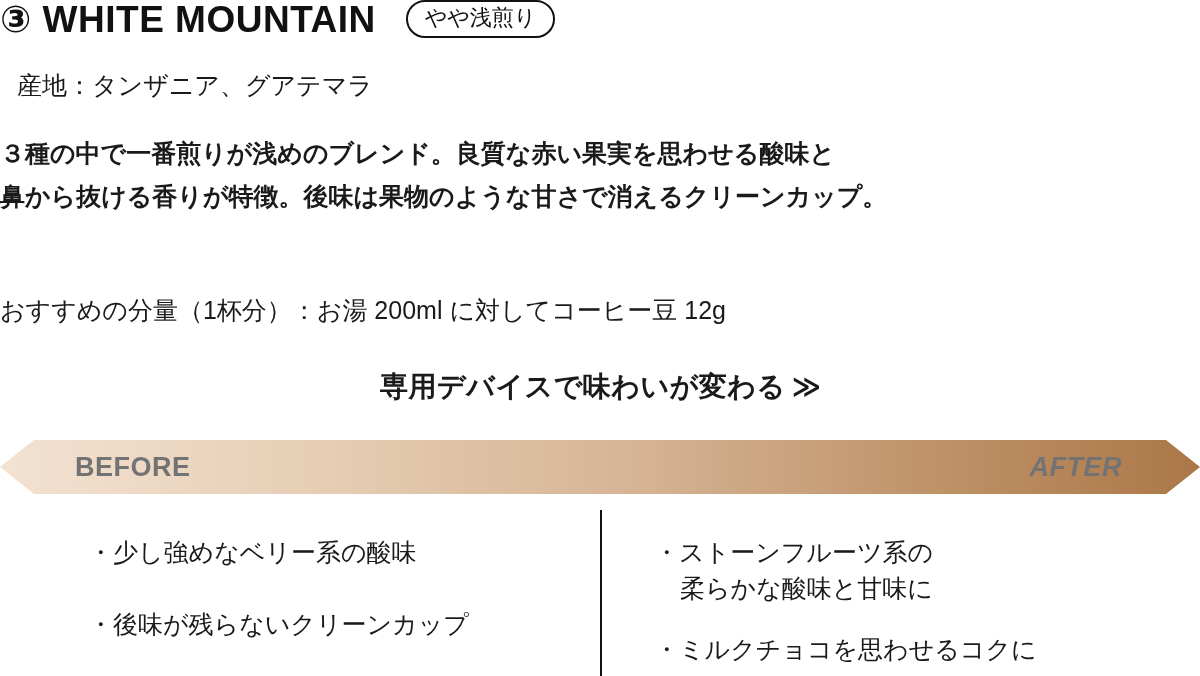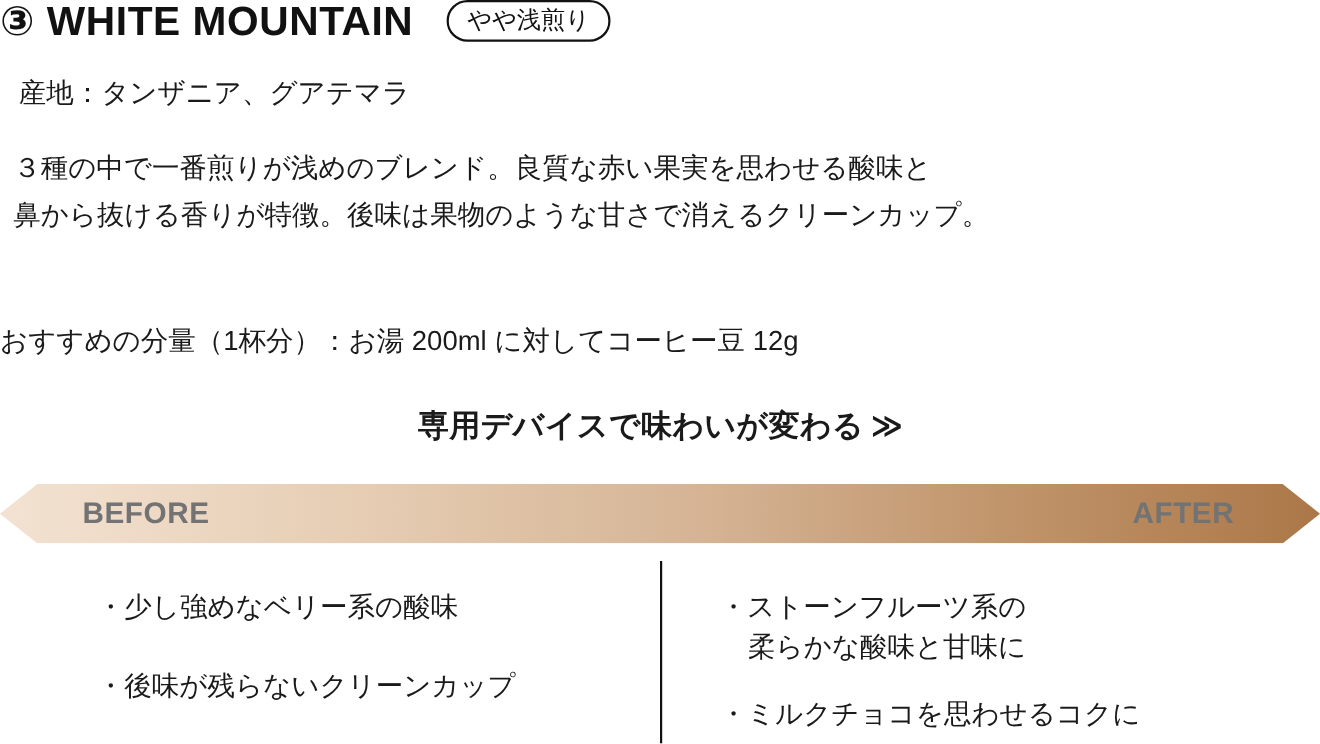--- a/index.html
+++ b/index.html
@@ -57,24 +57,24 @@
     left: 0px;
     top: 68px;
     font-size: 25px;
     font-weight: 500;
     line-height: 1.4;
     white-space: nowrap;
     margin-left: 17px;
   }
   .desc-block {
     position: absolute;
-    left: 12px;
+    left: 0px;
     top: 132px;
     font-size: 25px;
-    font-weight: 400;
+    font-weight: 700;
     line-height: 1.72;
     white-space: nowrap;
   }
   .ratio-line {
     position: absolute;
     left: 0px;
     top: 245px;
     font-size: 25px;
     font-weight: 500;
     line-height: 1.4;
@@ -120,21 +120,21 @@
     position: absolute;
     top: 50%;
     transform: translateY(-50%);
     font-size: 27px;
     font-weight: 700;
     letter-spacing: 0.5px;
     color: #737373;
     line-height: 1;
   }
   .band-label.before { left: 75px; }
-  .band-label.after { right: 78px; }
+  .band-label.after { right: 78px; font-style: italic; }
 
   
   .cols {
     position: absolute;
     left: 0px;
     top: 510px;
     width: 1200px;
     height: 166px;
   }
   .col {

